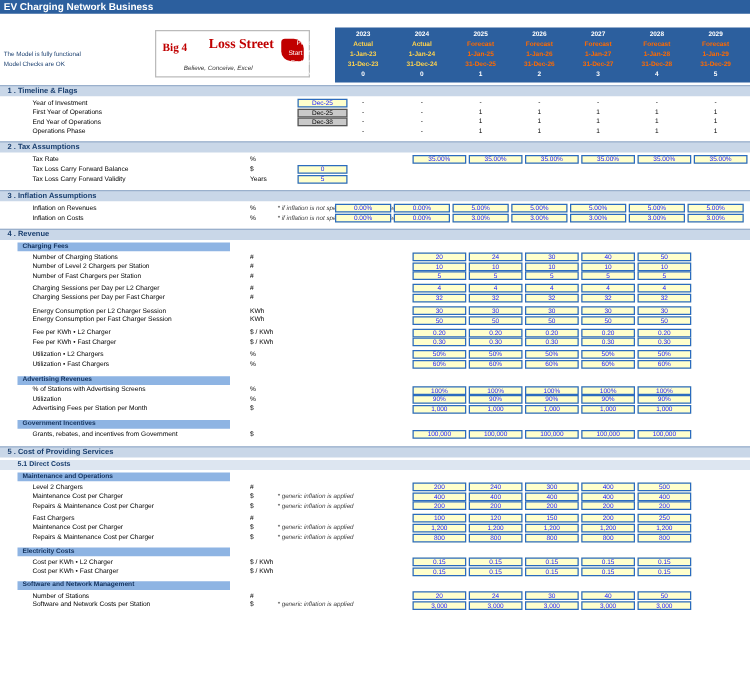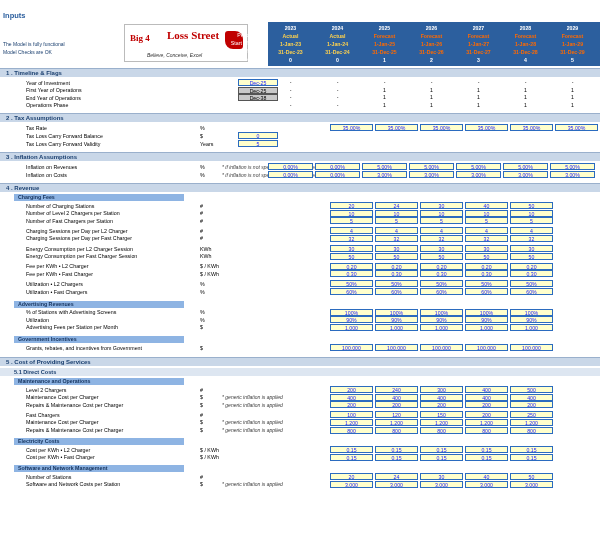--- a/index.html
+++ b/index.html
@@ -27,21 +27,21 @@
   .logo .big4{position:absolute;left:5px;top:8px;font-size:9px;font-weight:bold;color:#c00000;font-family:"Liberation Serif",serif;}
   .logo .ws{position:absolute;left:42px;top:4px;font-size:11px;font-weight:bold;color:#c00000;font-family:"Liberation Serif",serif;}
   .logo .tag{position:absolute;left:22px;top:27px;font-size:5px;font-style:italic;color:#333;}
   .logo .bull{position:absolute;left:100px;top:6px;width:18px;height:18px;background:#c00000;border-radius:3px 8px 3px 8px;}
 </style>
 </head>
 <body>
 
 <div id="sheet">
 
-  <div class="subtitle">Inputs</div>
+  <div class="title">EV Charging Network Business</div>
   <div class="note" style="left:3px;top:41px;">The Model is fully functional</div>
   <div class="note" style="left:3px;top:49px;">Model Checks are OK</div>
 
   <div class="logo">
     <div class="big4">Big 4</div>
     <div class="ws">Loss Street</div>
     <div class="bull"></div>
     <div class="tag">Believe, Conceive, Excel</div>
   </div>
 

